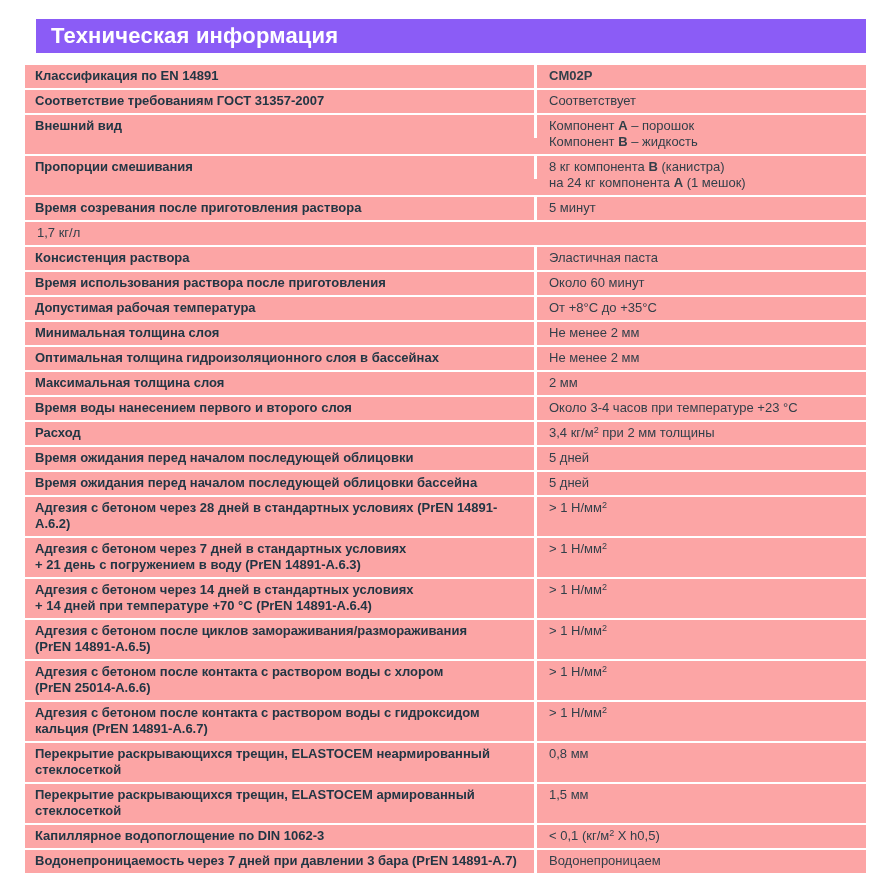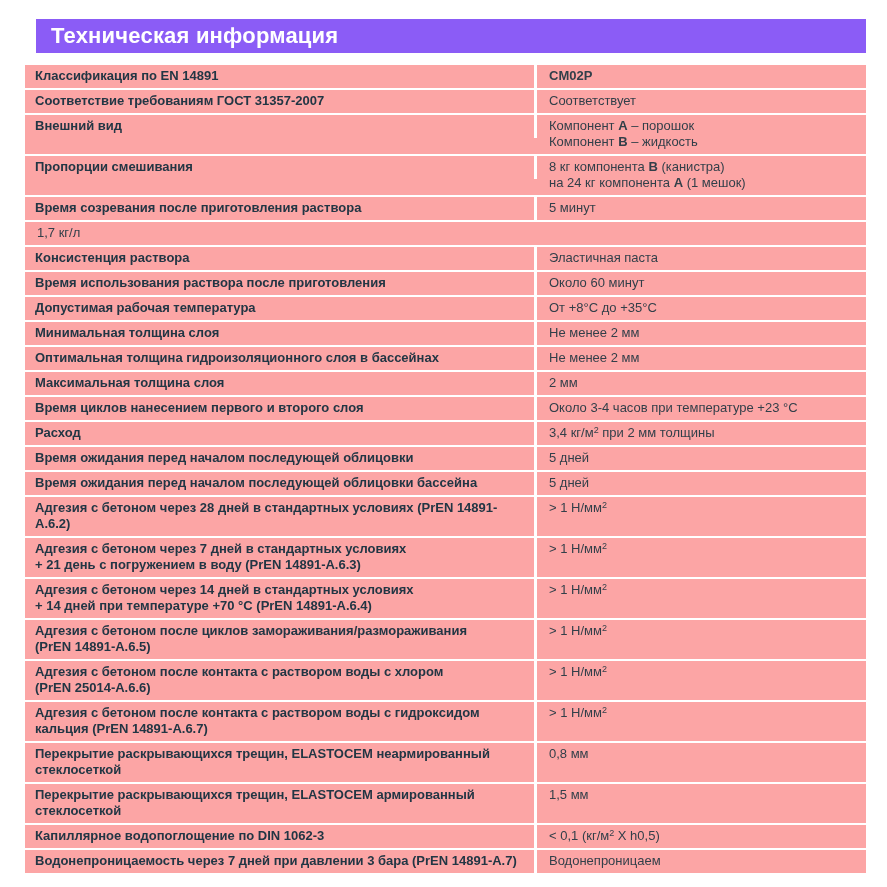--- a/index.html
+++ b/index.html
@@ -151,21 +151,21 @@
   </div>
 
   <div class="row">
     <div class="cell-label">Максимальная толщина слоя</div>
     <div class="cell-value">
         <div><span>2 мм</span></div>
       </div>
   </div>
 
   <div class="row">
-    <div class="cell-label">Время циклов нанесением первого и второго слоя</div>
+    <div class="cell-label">Время воды нанесением первого и второго слоя</div>
     <div class="cell-value">
         <div><span>Около 3-4 часов при температуре +23 °C</span></div>
       </div>
   </div>
 
   <div class="row">
     <div class="cell-label">Расход</div>
     <div class="cell-value">
         <div><span>3,4 кг/м</span><sup>2</sup><span> при 2 мм толщины</span></div>
       </div>

